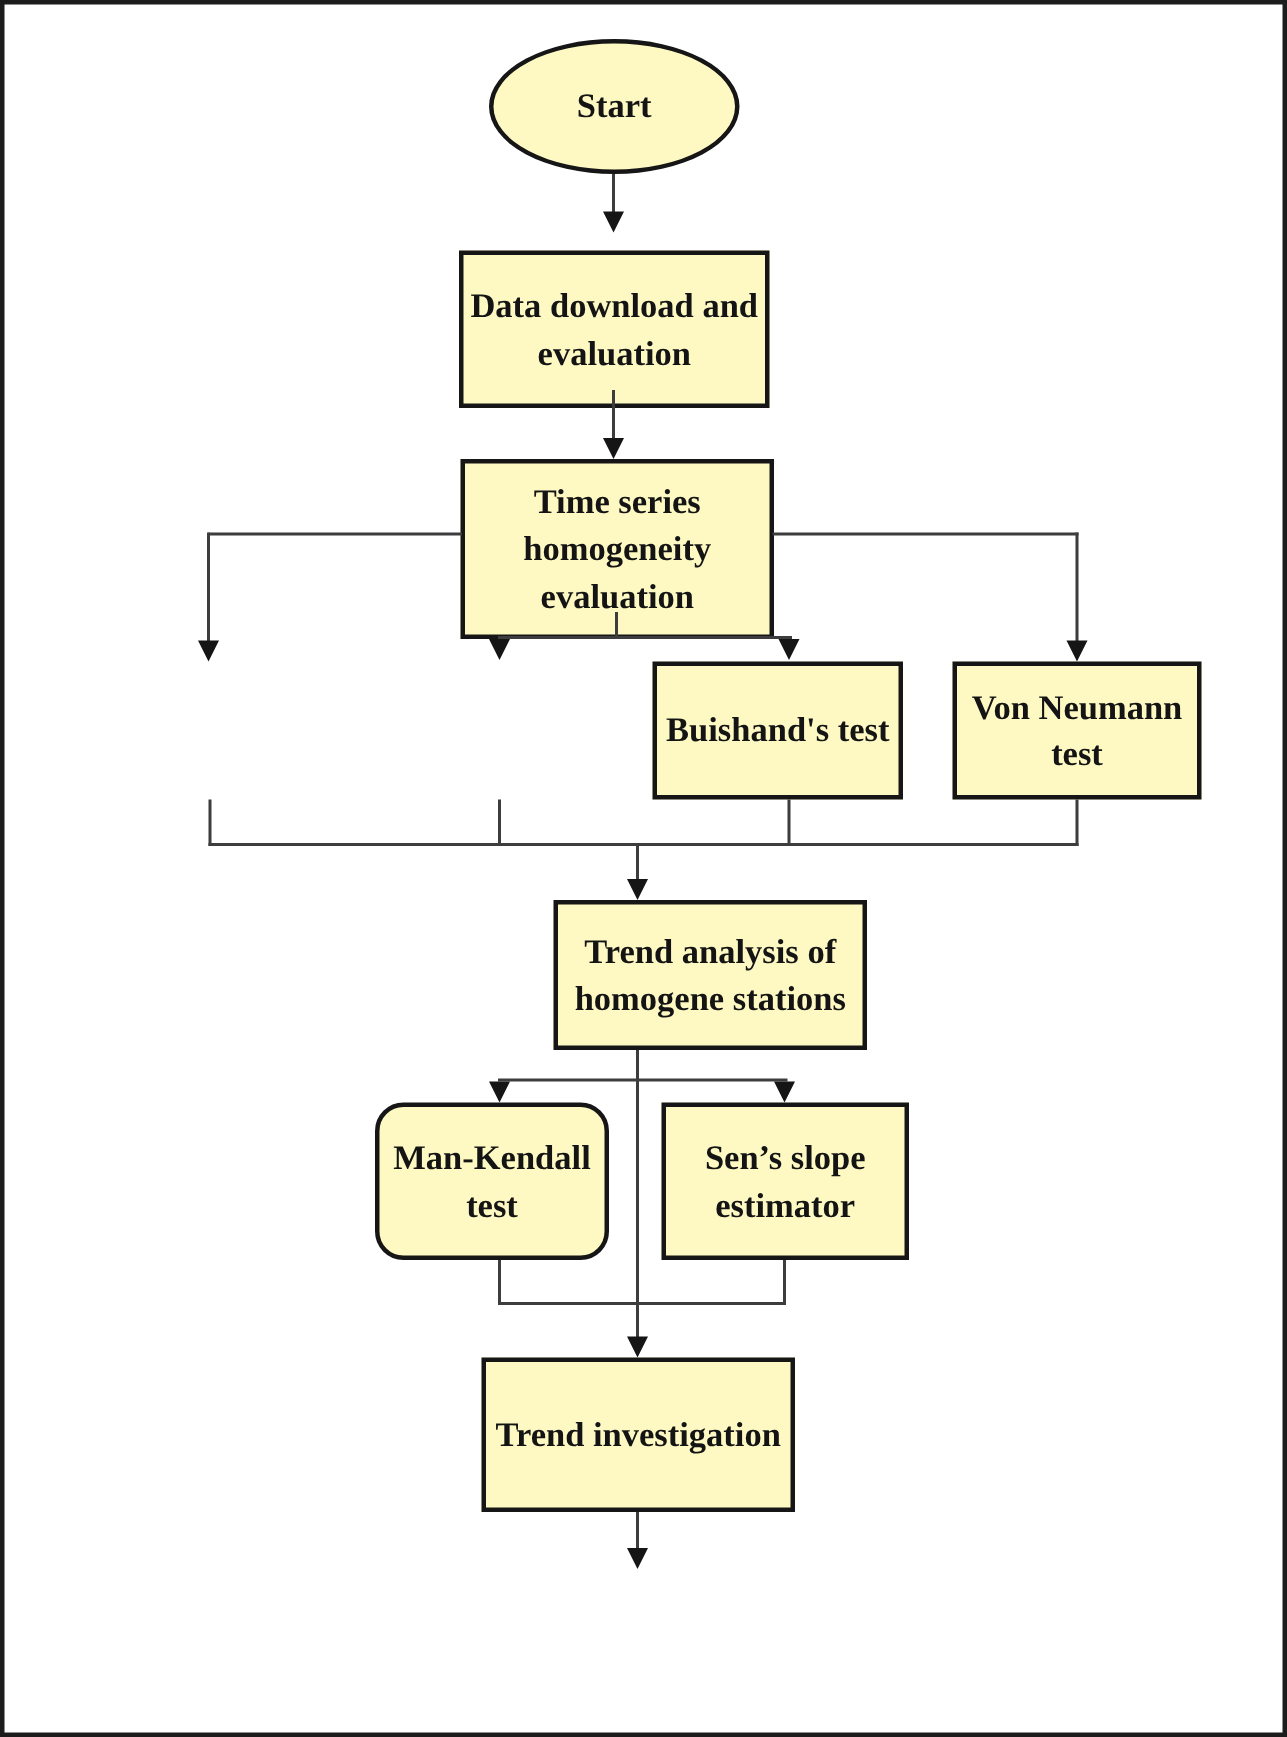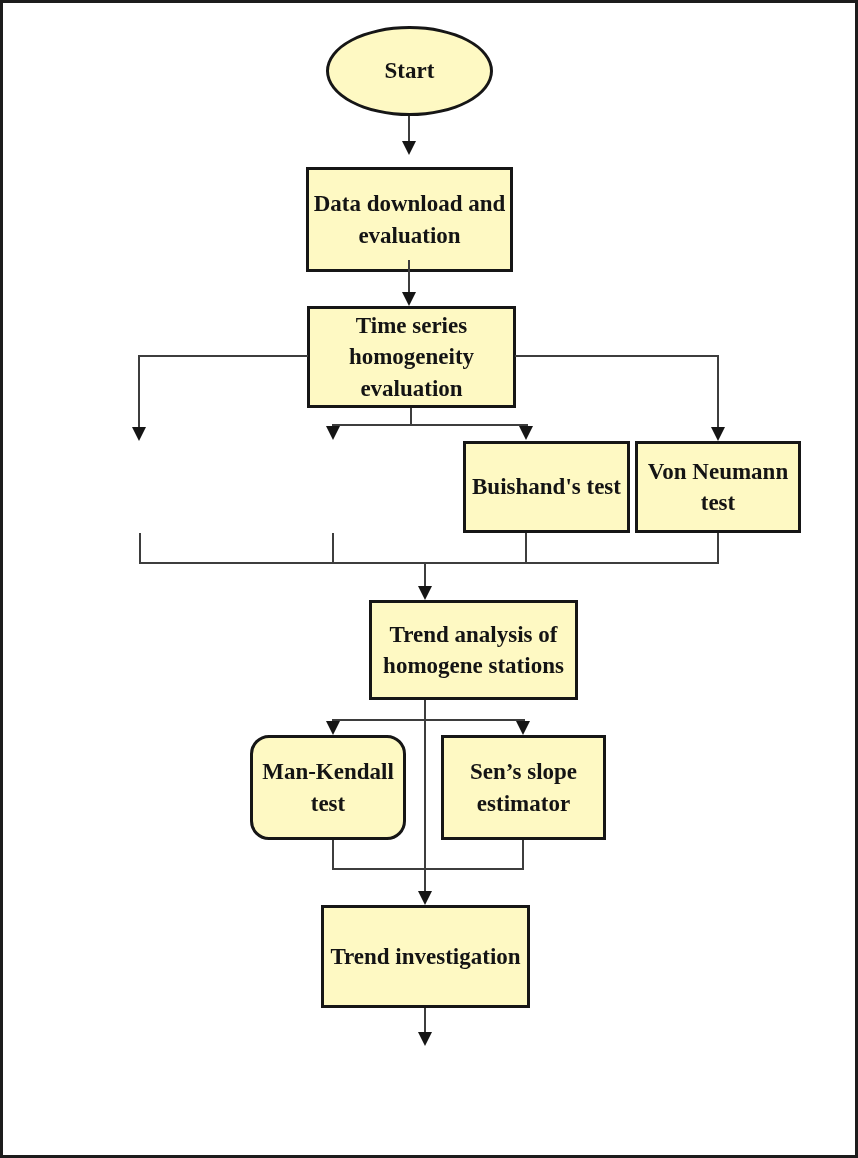--- a/index.html
+++ b/index.html
@@ -37,24 +37,24 @@
   .ah{
     position:absolute;width:0;height:0;
     border-left:7px solid transparent;
     border-right:7px solid transparent;
     border-top:14px solid #151515;
   }
 
   
   #n-start{left:323px;top:23px;width:167px;height:90px;}
   #n-data{left:303px;top:152px;width:207px;height:105px;margin-top:12px;}
-  #n-time{left:304px;top:303px;width:209px;height:102px;}
+  #n-time{left:304px;top:303px;width:209px;height:120px;}
   #n-pettitt{left:52px;top:438px;width:166px;height:92px;}
   #n-snht{left:246px;top:438px;width:167px;height:92px;}
-  #n-buishand{left:460px;top:438px;width:167px;height:92px;}
+  #n-buishand{left:432px;top:438px;width:167px;height:92px;}
   #n-vonneumann{left:632px;top:438px;width:166px;height:92px;}
   #n-trendanalysis{left:318px;top:597px;width:209px;height:100px;margin-left:48px;}
   #n-mankendall{left:247px;top:732px;width:156px;height:105px;border-radius:19px;}
   #n-sensslope{left:438px;top:732px;width:165px;height:105px;}
   #n-trendinvestigation{left:318px;top:902px;width:209px;height:103px;}
   #n-finish{left:338px;top:1043px;width:165px;height:89px;}
 </style>
 </head>
 <body>
 

